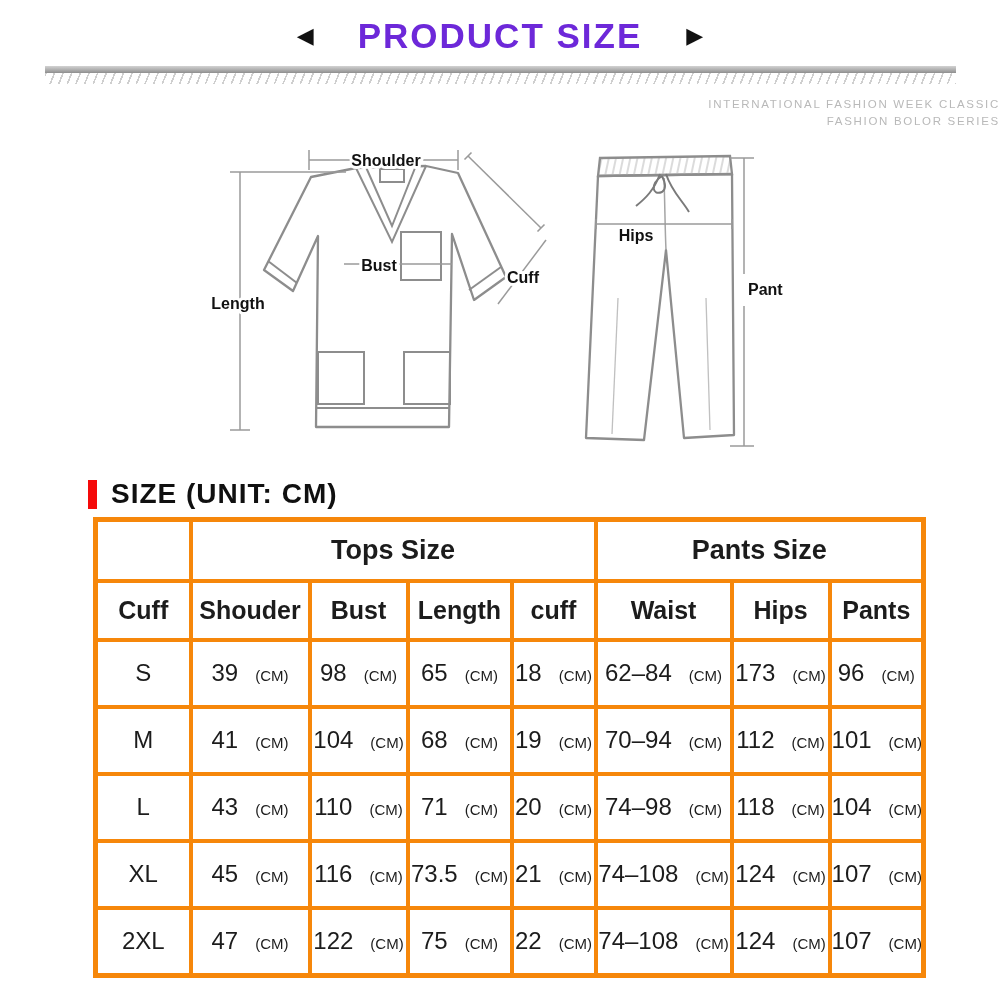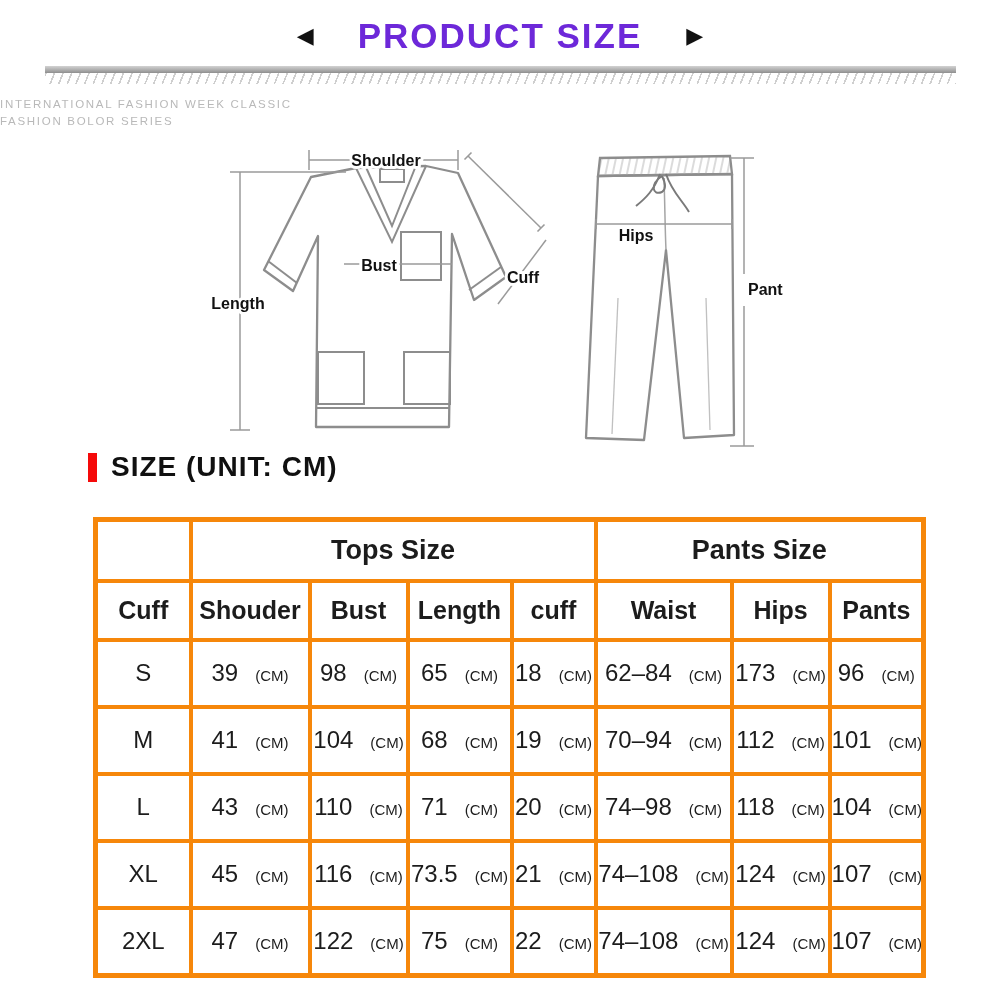--- a/index.html
+++ b/index.html
@@ -12,28 +12,28 @@
     display:flex;justify-content:center;align-items:center;gap:44px;}
   .title-arrow{font-size:22px;color:#111;line-height:1;}
   .page-title{font-size:35px;font-weight:bold;letter-spacing:2px;color:#6d28d9;}
   
   .divider{position:absolute;top:66px;left:45px;right:44px;}
   .divider .bar{height:7px;background:linear-gradient(180deg,#d2d2d2 0%,#9a9a9a 85%,#8d8d8d 100%);}
   .divider .hatch{height:11px;
     background:repeating-linear-gradient(112deg,#c9c9c9 0 1.6px,transparent 1.6px 8px);
     opacity:.9;}
   
-  .subtitle{position:absolute;top:96px;left:0;right:0;text-align:left;
+  .subtitle{position:absolute;top:96px;left:0;right:0;text-align:right;
     font-size:11.5px;letter-spacing:1.7px;color:#b9b9b9;line-height:17px;}
   
   .diagram{position:absolute;}
   .diagram text{font-family:"Liberation Sans",sans-serif;font-weight:bold;fill:#111;
     paint-order:stroke;stroke:#ffffff;stroke-width:6px;stroke-linejoin:round;}
   
-  .section-header{position:absolute;left:88px;top:451px;display:flex;align-items:center;}
+  .section-header{position:absolute;left:88px;top:478px;display:flex;align-items:center;}
   .accent-bar{width:9px;height:29px;margin-right:14px;}
   .section-title{font-size:28px;font-weight:bold;letter-spacing:1px;color:#101010;}
   
   table.size-table{position:absolute;left:93px;top:517px;width:828px;height:461px;
     border-collapse:collapse;table-layout:fixed;background:#fff;}
   .size-table th,.size-table td{border:4px solid var(--tborder);text-align:center;
     vertical-align:middle;padding:0;color:#1c1c1c;overflow:hidden;}
   .size-table{border:5px solid var(--tborder);}
   .size-table th.group{font-size:27px;font-weight:bold;height:57px;}
   .size-table th.col{font-size:25px;font-weight:bold;height:55px;}

